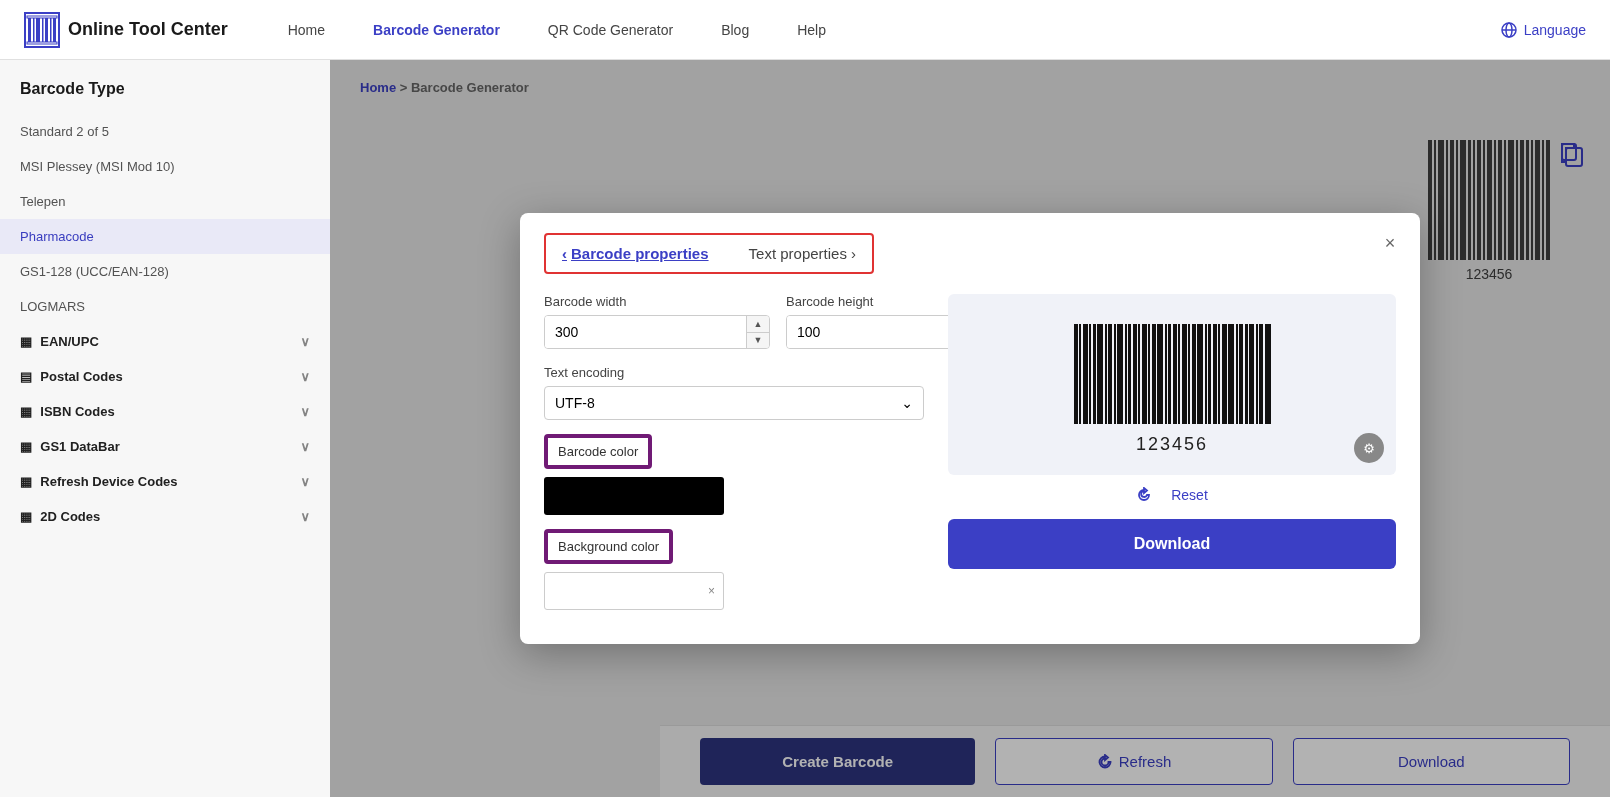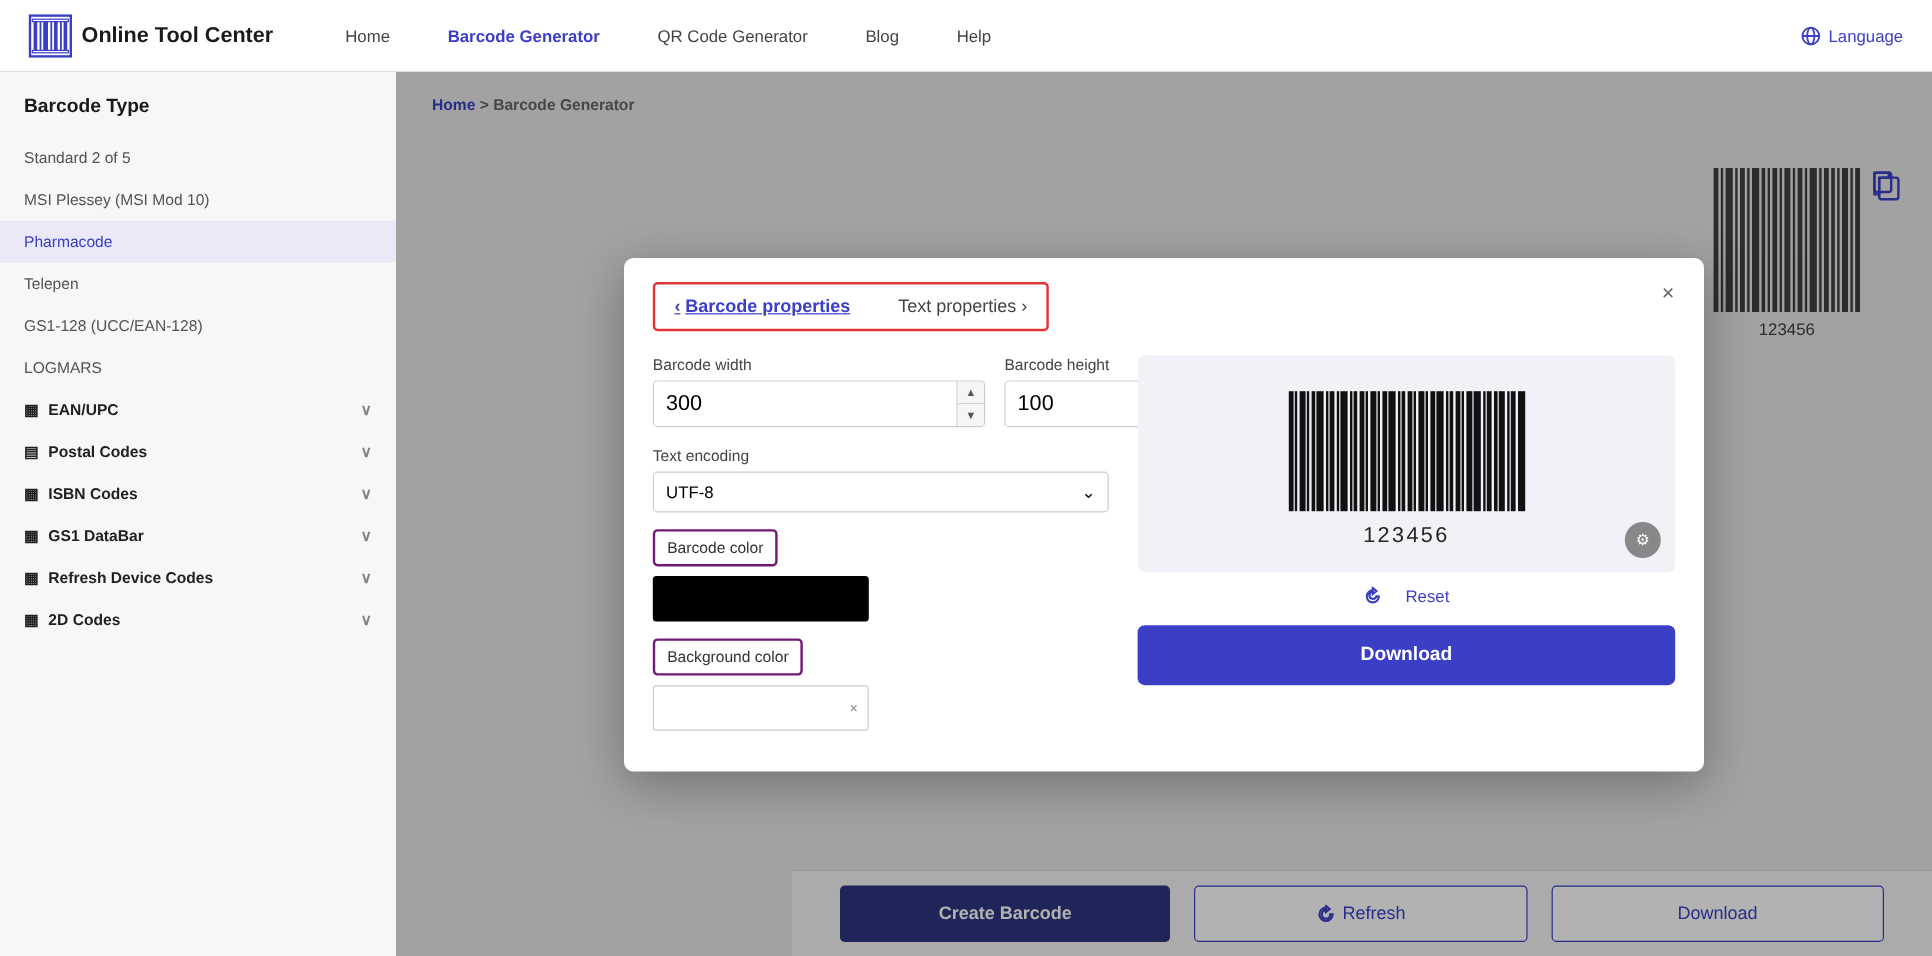--- a/index.html
+++ b/index.html
@@ -301,21 +301,21 @@
     .input-spin {
       display: flex;
       border: 1px solid #ccc;
       border-radius: 4px;
       overflow: hidden;
     }
     .input-spin input {
       flex: 1;
       border: none;
       padding: 8px 10px;
-      font-size: 18px;
+      font-size: 14px;
       outline: none;
     }
     .spin-buttons {
       display: flex;
       flex-direction: column;
       border-left: 1px solid #ccc;
     }
     .spin-btn {
       flex: 1;
       width: 22px;
@@ -340,21 +340,21 @@
       display: flex;
       align-items: center;
       justify-content: space-between;
       cursor: pointer;
     }
 
     .color-section {
       margin-bottom: 14px;
     }
     .color-label-box {
-      border: 2px solid #701a75;
+      border: 4px solid #701a75;
       border-radius: 4px;
       padding: 6px 10px;
       font-size: 13px;
       color: #333;
       width: fit-content;
       margin-bottom: 8px;
     }
     .color-swatch {
       width: 180px;
       height: 38px;
@@ -486,22 +486,22 @@
     <span>Language</span>
   </div>
 </div>
 
 <div class="main-layout">
 
   <div class="sidebar">
     <div class="sidebar-title">Barcode Type</div>
     <div class="sidebar-item">Standard 2 of 5</div>
     <div class="sidebar-item">MSI Plessey (MSI Mod 10)</div>
+    <div class="sidebar-item">Telepen</div>
     <div class="sidebar-item active">Pharmacode</div>
-    <div class="sidebar-item">Telepen</div>
     <div class="sidebar-item">GS1-128 (UCC/EAN-128)</div>
     <div class="sidebar-item">LOGMARS</div>
 
     <div class="sidebar-group">
       <span>▦</span>
       <span>EAN/UPC</span>
       <span class="chevron">∨</span>
     </div>
     <div class="sidebar-group">
       <span>▤</span>

